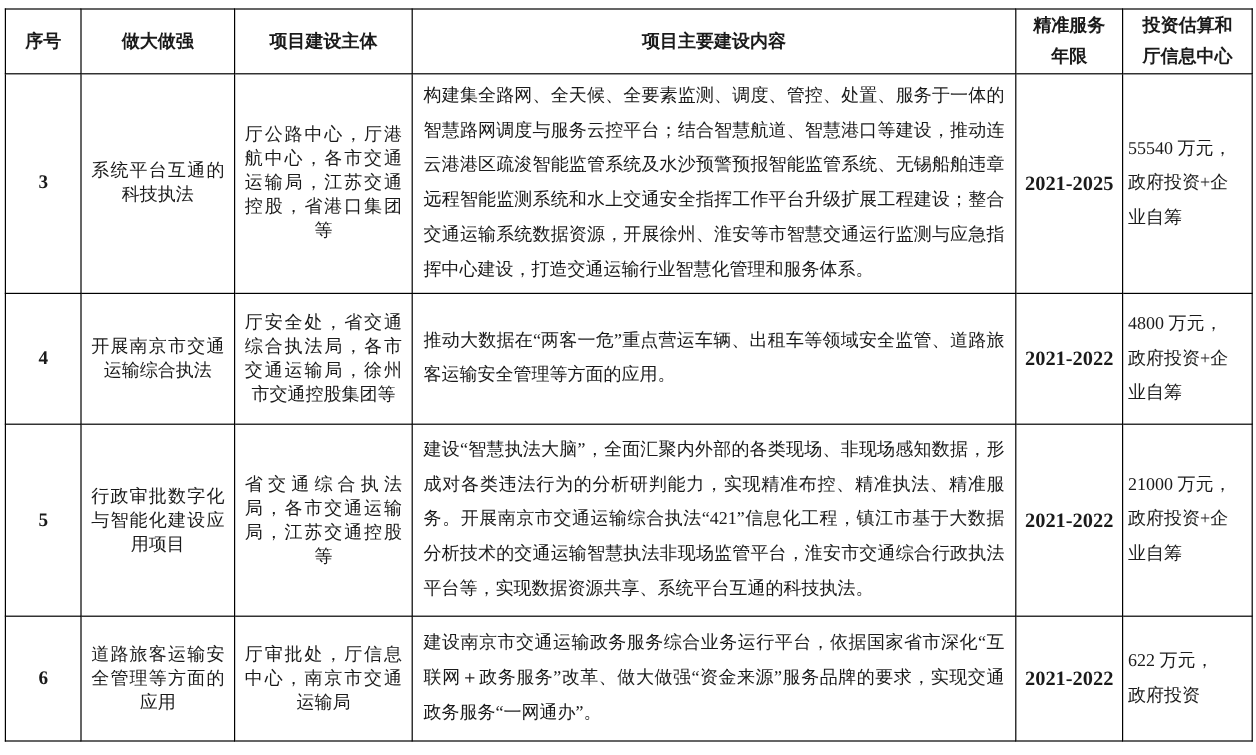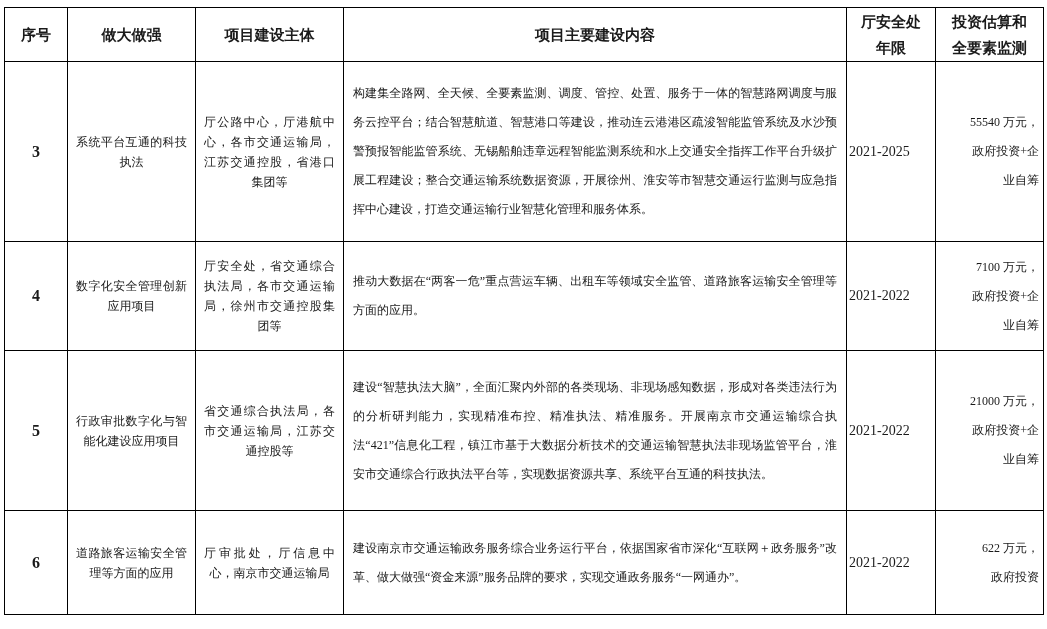--- a/index.html
+++ b/index.html
@@ -29,45 +29,45 @@
   }
   th.col-header {
     font-weight: bold;
     font-size: 15px;
     line-height: 26px;
     text-align: center;
     white-space: pre-line;
     height: 53px;
     padding: 0 2px;
   }
-  td { font-size: 12px; }
+  td { font-size: 15px; }
   td.cell-no {
     text-align: center;
     font-weight: bold;
     font-size: 16px;
   }
   td.cell-name, td.cell-builder {
     text-align: justify;
     text-align-last: center;
     line-height: 20px;
     padding: 2px 8px;
   }
   td.cell-content {
     text-align: justify;
     line-height: 29px;
     padding: 4px 9px;
   }
   td.cell-period {
-    text-align: left;
-    font-weight: normal;
-    font-size: 14px;
+    text-align: center;
+    font-weight: bold;
+    font-size: 17px;
     padding: 0 2px;
   }
   td.cell-investment {
-    text-align: right;
+    text-align: left;
     line-height: 29px;
     white-space: pre-line;
     padding: 0 4px;
   }
   tbody tr:nth-child(1) { height: 180px; }
   tbody tr:nth-child(2) { height: 109px; }
   tbody tr:nth-child(3) { height: 160px; }
   tbody tr:nth-child(4) { height: 104px; }
 </style>
 </head>
@@ -82,44 +82,44 @@
       <col style="width:503px">
       <col style="width:89px">
       <col style="width:108px">
     </colgroup>
     <thead>
       <tr>
         <th class="col-header">序号</th>
         <th class="col-header">做大做强</th>
         <th class="col-header">项目建设主体</th>
         <th class="col-header">项目主要建设内容</th>
-        <th class="col-header">厅安全处
+        <th class="col-header">精准服务
 年限</th>
         <th class="col-header">投资估算和
-全要素监测</th>
+厅信息中心</th>
       </tr>
     </thead>
     <tbody>
         <tr>
           <td class="cell-no">3</td>
           <td class="cell-name">系统平台互通的科技执法</td>
           <td class="cell-builder">厅公路中心，厅港航中心，各市交通运输局，江苏交通控股，省港口集团等</td>
           <td class="cell-content">构建集全路网、全天候、全要素监测、调度、管控、处置、服务于一体的智慧路网调度与服务云控平台；结合智慧航道、智慧港口等建设，推动连云港港区疏浚智能监管系统及水沙预警预报智能监管系统、无锡船舶违章远程智能监测系统和水上交通安全指挥工作平台升级扩展工程建设；整合交通运输系统数据资源，开展徐州、淮安等市智慧交通运行监测与应急指挥中心建设，打造交通运输行业智慧化管理和服务体系。</td>
           <td class="cell-period">2021-2025</td>
           <td class="cell-investment">55540 万元，
 政府投资+企
 业自筹</td>
         </tr>
         <tr>
           <td class="cell-no">4</td>
-          <td class="cell-name">数字化安全管理创新应用项目</td>
+          <td class="cell-name">开展南京市交通运输综合执法</td>
           <td class="cell-builder">厅安全处，省交通综合执法局，各市交通运输局，徐州市交通控股集团等</td>
           <td class="cell-content">推动大数据在“两客一危”重点营运车辆、出租车等领域安全监管、道路旅客运输安全管理等方面的应用。</td>
           <td class="cell-period">2021-2022</td>
-          <td class="cell-investment">7100 万元，
+          <td class="cell-investment">4800 万元，
 政府投资+企
 业自筹</td>
         </tr>
         <tr>
           <td class="cell-no">5</td>
           <td class="cell-name">行政审批数字化与智能化建设应用项目</td>
           <td class="cell-builder">省交通综合执法局，各市交通运输局，江苏交通控股等</td>
           <td class="cell-content">建设“智慧执法大脑”，全面汇聚内外部的各类现场、非现场感知数据，形成对各类违法行为的分析研判能力，实现精准布控、精准执法、精准服务。开展南京市交通运输综合执法“421”信息化工程，镇江市基于大数据分析技术的交通运输智慧执法非现场监管平台，淮安市交通综合行政执法平台等，实现数据资源共享、系统平台互通的科技执法。</td>
           <td class="cell-period">2021-2022</td>
           <td class="cell-investment">21000 万元，

